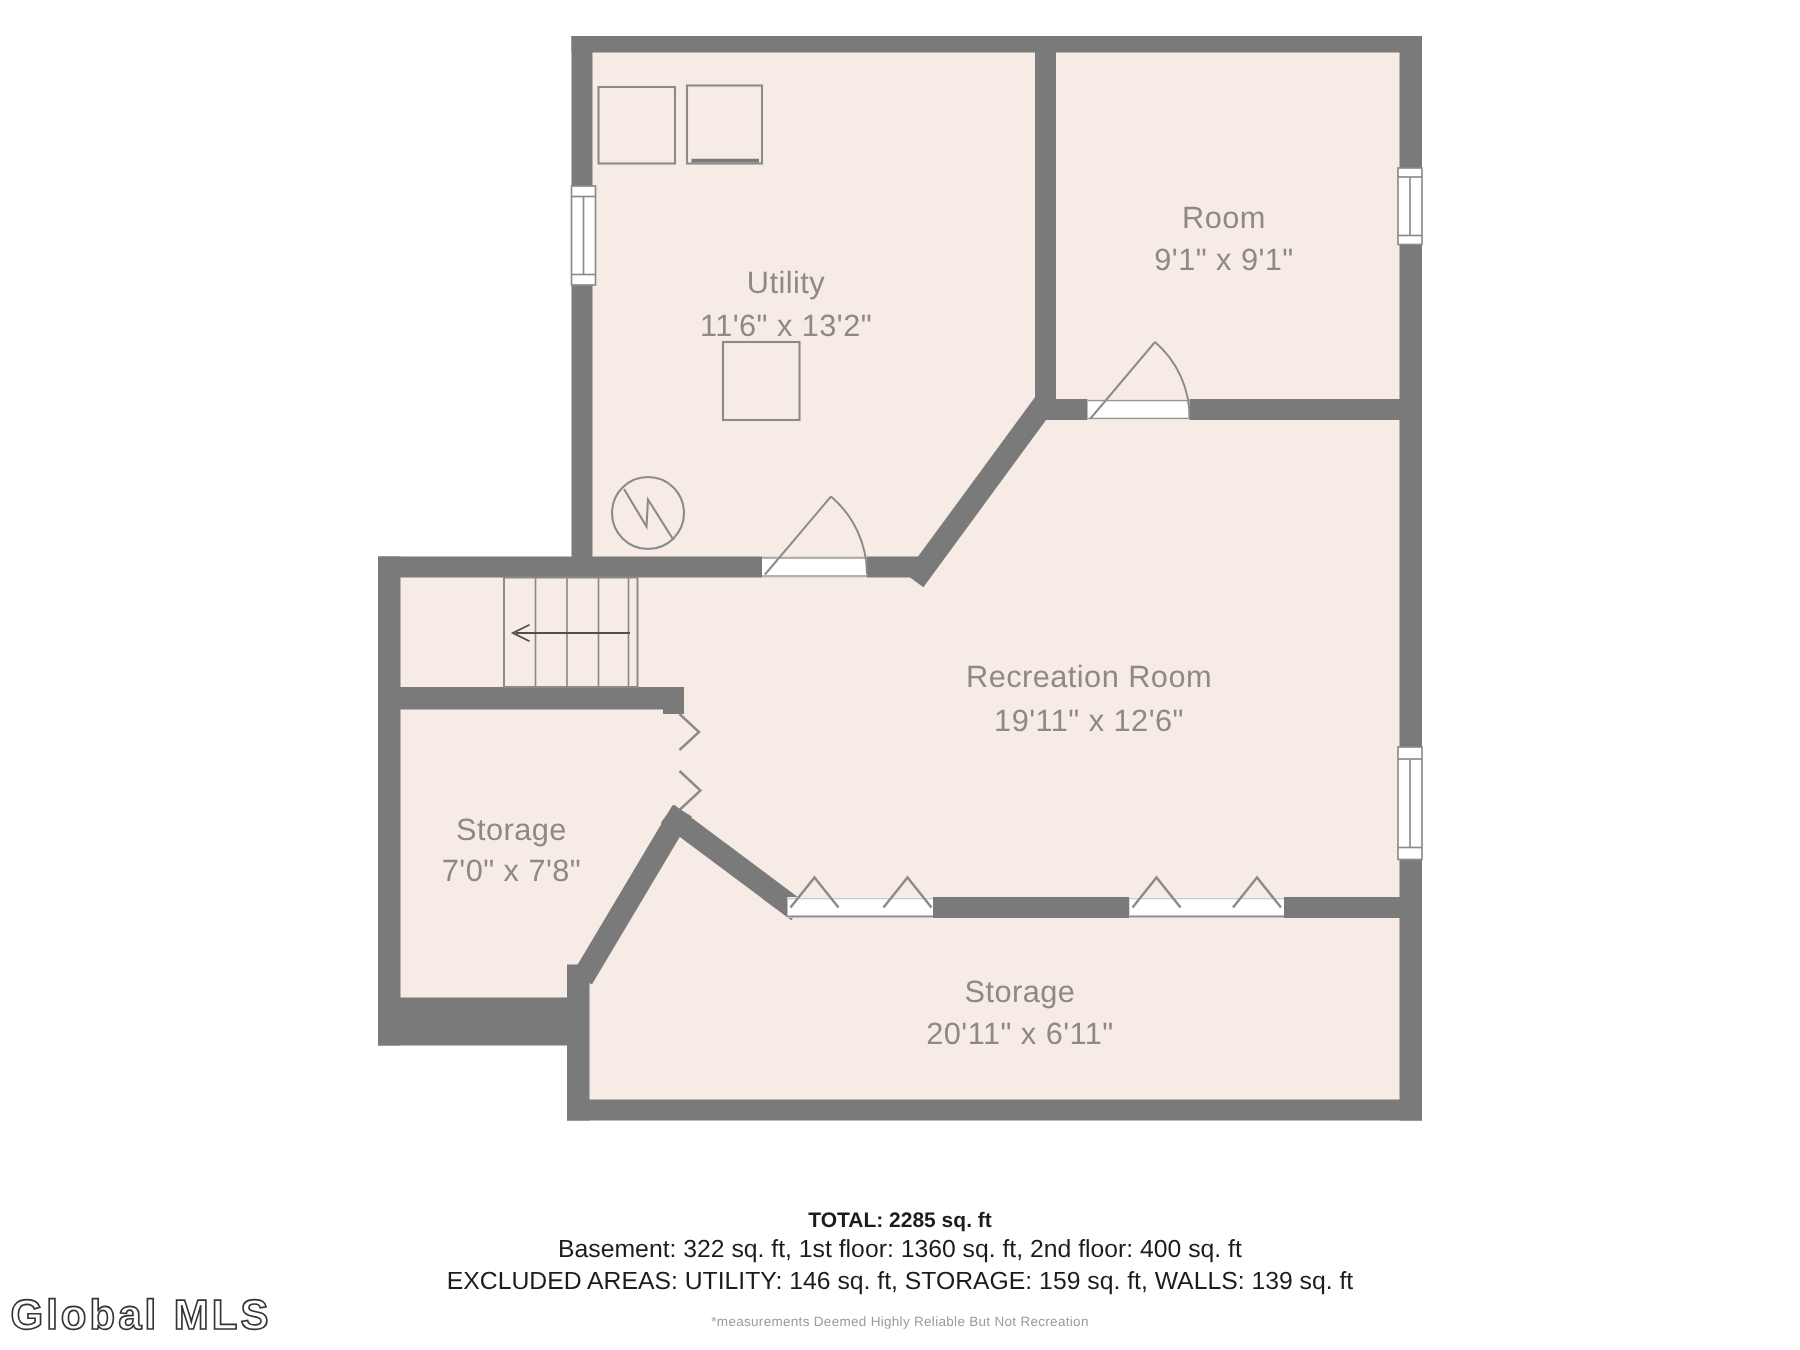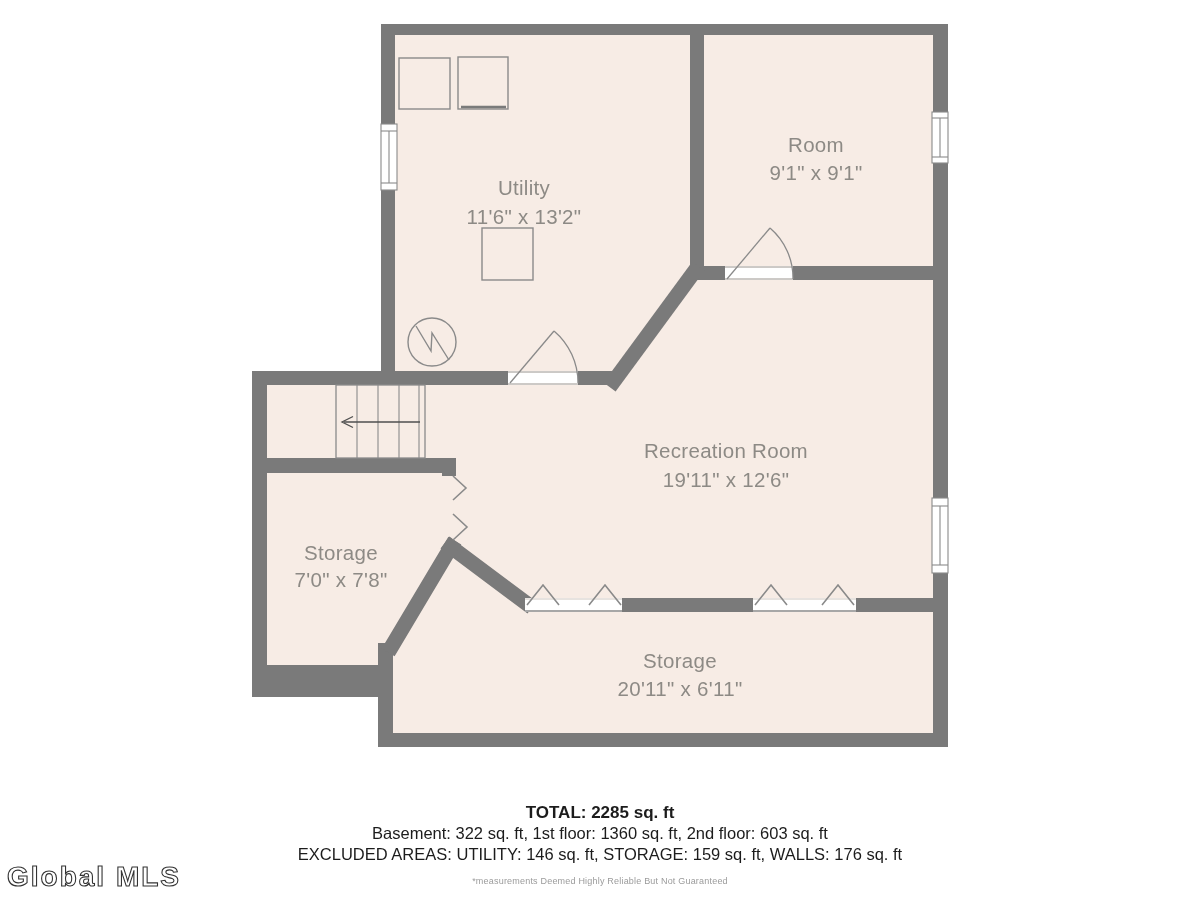--- a/index.html
+++ b/index.html
@@ -1,21 +1,21 @@
 <!DOCTYPE html>
 <html><head>
 <meta charset="utf-8">
 <style>
   html,body{margin:0;padding:0;background:#ffffff;}
   #stage{position:relative;width:1200px;height:900px;background:#ffffff;overflow:hidden;
          font-family:"Liberation Sans", sans-serif;}
   #plan-svg{position:absolute;left:0;top:0;}
   .room-label{fill:#8d8a85;font-size:20.5px;letter-spacing:.3px;}
   #summary{position:absolute;left:0;top:803px;width:1200px;text-align:center;color:#1c1c1c;}
-  #summary .total{font-size:17px;font-weight:bold;line-height:20px;}
+  #summary .total{font-size:14px;font-weight:bold;line-height:20px;}
   #summary .line{font-size:16.5px;line-height:21px;}
   #summary .disclaimer{margin-top:11px;font-size:9px;color:#9b9b9b;letter-spacing:.2px;}
   #watermark{position:absolute;left:7px;top:841px;font-size:28px;font-weight:600;letter-spacing:2px;
              color:transparent;margin-top:20px;-webkit-text-stroke:1.1px #343434;}
   @supports not (-webkit-text-stroke: 1px black){ #watermark{color:#4a4a4a;} }
 </style>
 </head>
 <body>
 
 <div id="stage">
@@ -148,20 +148,20 @@
       <text class="room-label" x="726" y="487">19'11" x 12'6"</text>
       <text class="room-label" x="341" y="560">Storage</text>
       <text class="room-label" x="341" y="587">7'0" x 7'8"</text>
       <text class="room-label" x="680" y="668">Storage</text>
       <text class="room-label" x="680" y="696">20'11" x 6'11"</text>
     </g>
   </svg>
 
   <div id="summary">
     <div class="total">TOTAL: 2285 sq. ft</div>
-    <div class="line">Basement: 322 sq. ft, 1st floor: 1360 sq. ft, 2nd floor: 603 sq. ft</div>
-    <div class="line">EXCLUDED AREAS: UTILITY: 146 sq. ft, STORAGE: 159 sq. ft, WALLS: 176 sq. ft</div>
-    <div class="disclaimer">*measurements Deemed Highly Reliable But Not Guaranteed</div>
+    <div class="line">Basement: 322 sq. ft, 1st floor: 1360 sq. ft, 2nd floor: 400 sq. ft</div>
+    <div class="line">EXCLUDED AREAS: UTILITY: 146 sq. ft, STORAGE: 159 sq. ft, WALLS: 139 sq. ft</div>
+    <div class="disclaimer">*measurements Deemed Highly Reliable But Not Recreation</div>
   </div>
 
   <div id="watermark">Global MLS</div>
 
 </div>
 
 </body></html>

